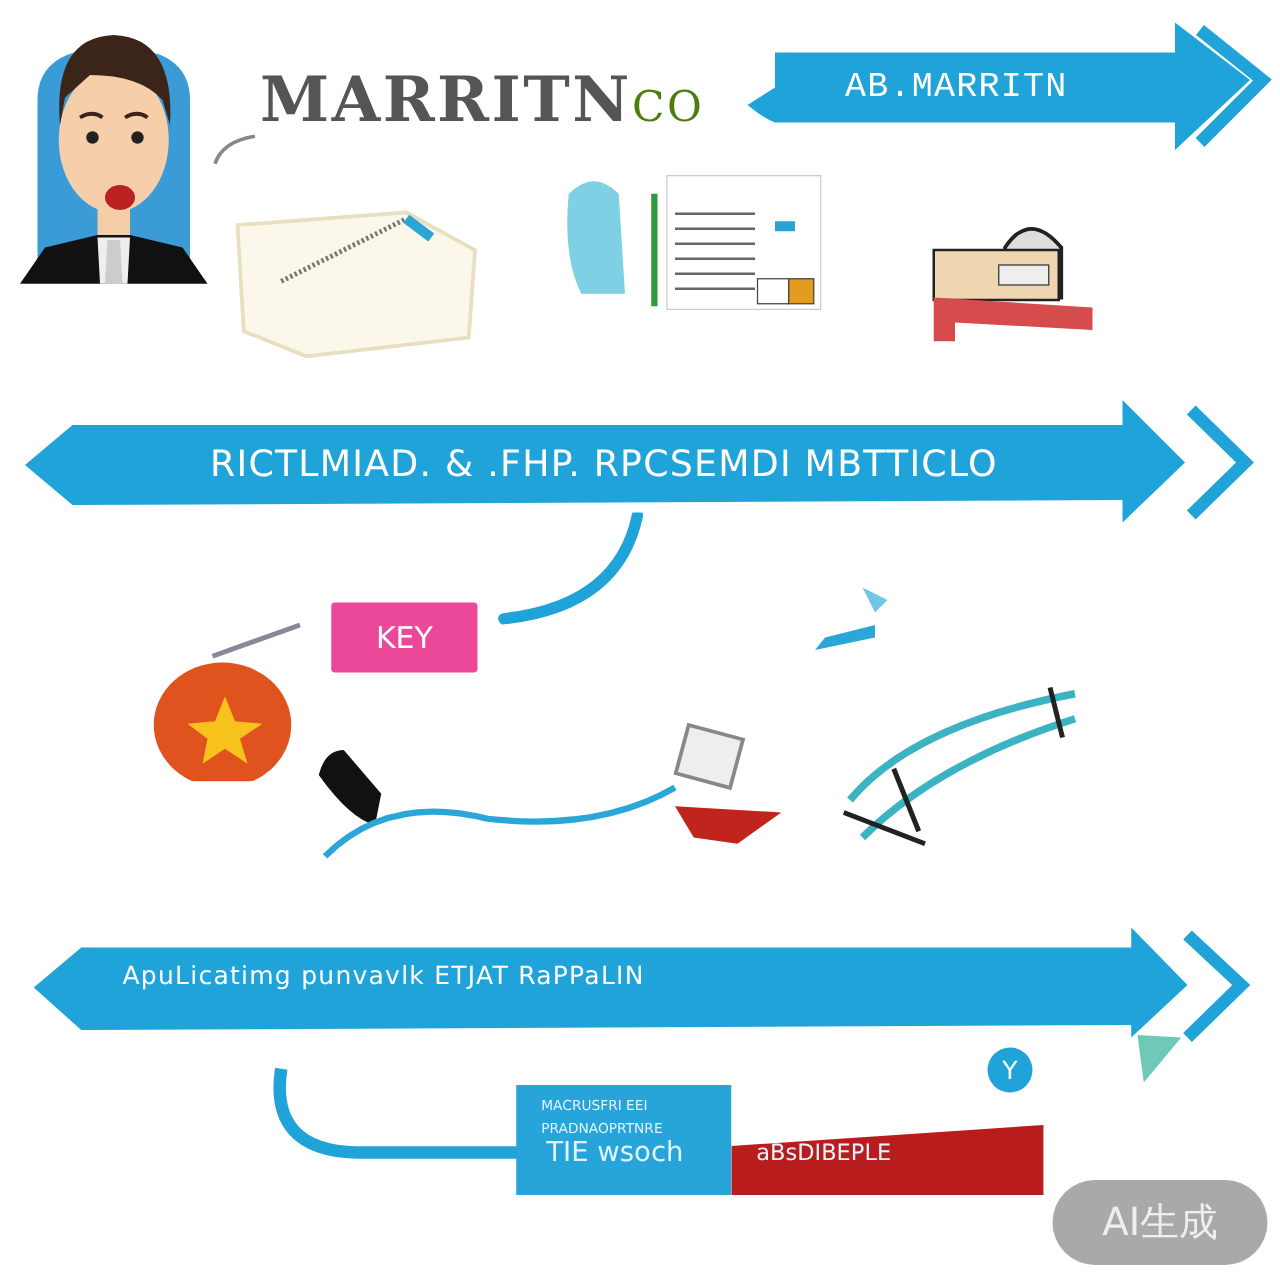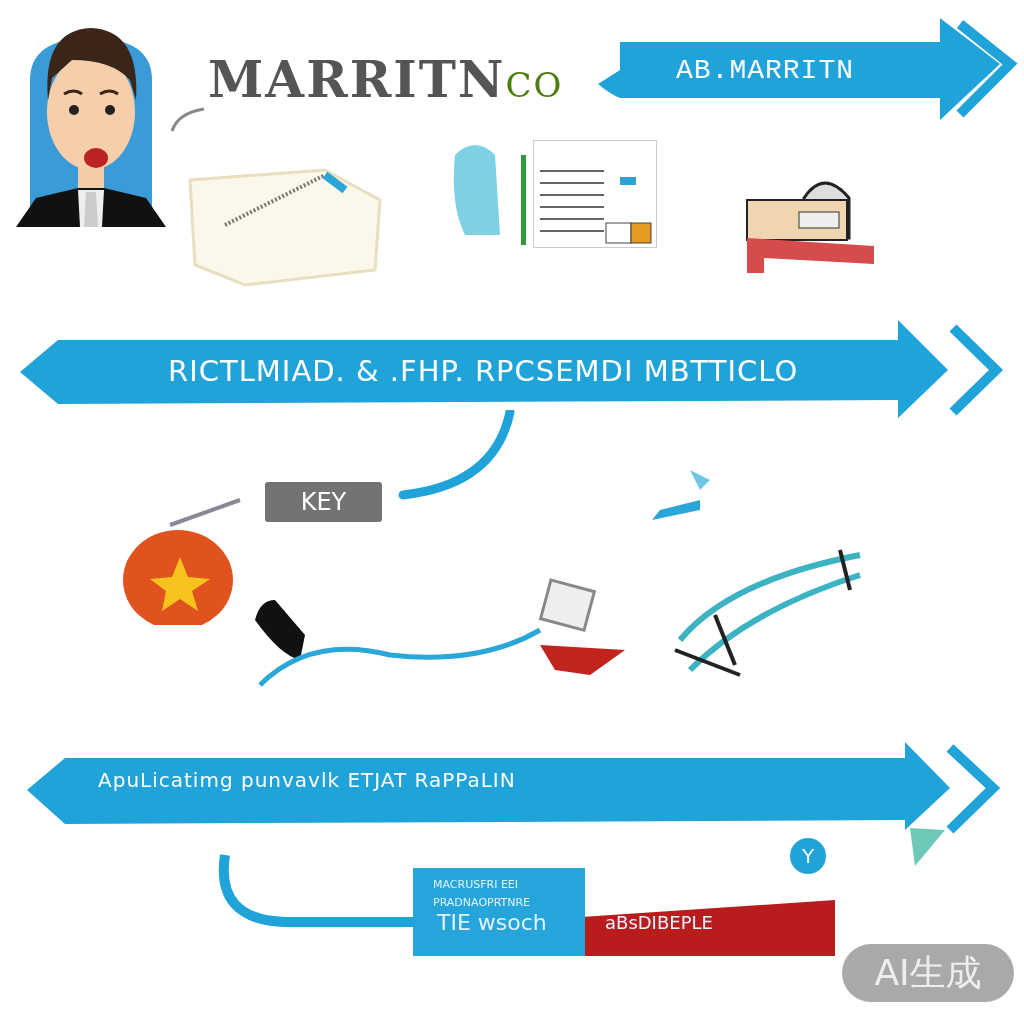--- a/index.html
+++ b/index.html
@@ -4,24 +4,24 @@
 <style>
   html, body { margin:0; padding:0; background:#ffffff; }
   body { width:1024px; height:1024px; position:relative; overflow:hidden;
          font-family:"DejaVu Sans", sans-serif; }
   .abs { position:absolute; }
   .banner-text { position:absolute; color:#ffffff; font-family:"DejaVu Sans", sans-serif;
                  letter-spacing:1px; white-space:nowrap; }
   .title { position:absolute; left:208px; top:50px; font-family:"DejaVu Serif", serif;
            font-size:50px; color:#555; letter-spacing:2px; font-weight:bold; }
   .title .suffix { font-weight:normal; color:#4d7c0f; font-size:34px; }
-  .key-box { position:absolute; left:265px; top:482px; width:117px; height:40px; background:#737373;
+  .key-box { position:absolute; left:265px; top:482px; width:117px; height:56px; background:#ec4899;
              color:#fff; font-size:24px; display:flex; align-items:center; justify-content:center; border-radius:3px; }
-  .badge { position:absolute; left:842px; top:944px; width:172px; height:58px; border-radius:34px;
-           background:rgba(160,160,160,0.9); color:#eee; font-size:36px; display:flex;
+  .badge { position:absolute; left:842px; top:944px; width:172px; height:68px; border-radius:34px;
+           background:rgba(160,160,160,0.9); color:#eee; font-size:31px; display:flex;
            align-items:center; justify-content:center; font-family:"DejaVu Sans", sans-serif; }
   .result-box { position:absolute; left:413px; top:868px; width:172px; height:88px; background:#27a4d9; }
   .result-text { position:absolute; color:#dff4ff; font-size:11px; font-weight:normal; line-height:14px; }
   .doc-panel { position:absolute; left:533px; top:140px; width:122px; height:106px; background:#fff;
                border:1px solid #ccc; }
 </style>
 </head>
 <body>
 
 <div class="abs" style="left:12px;top:20px;width:158px;height:210px;">

